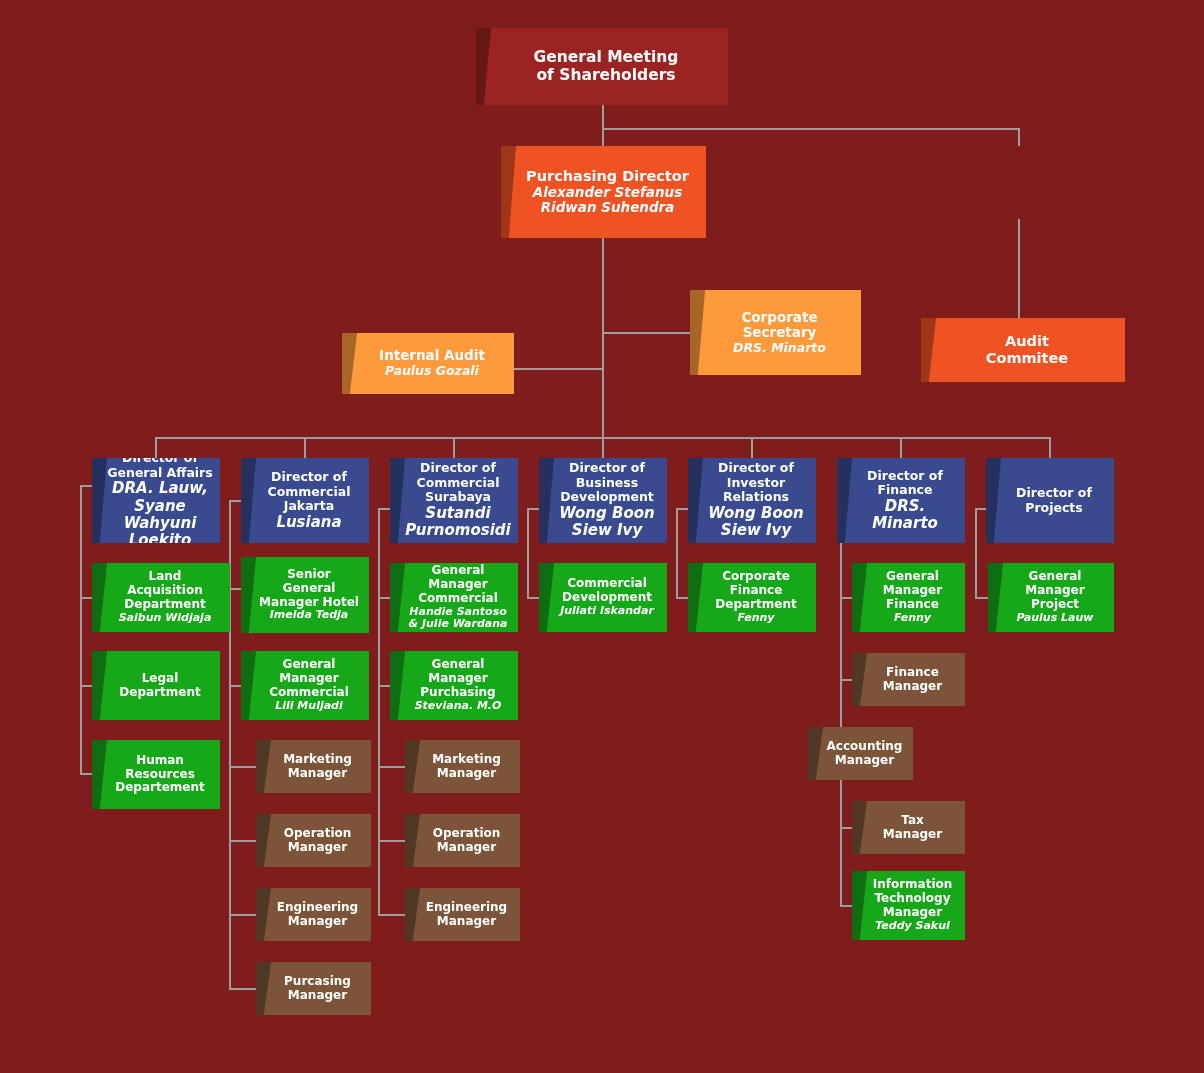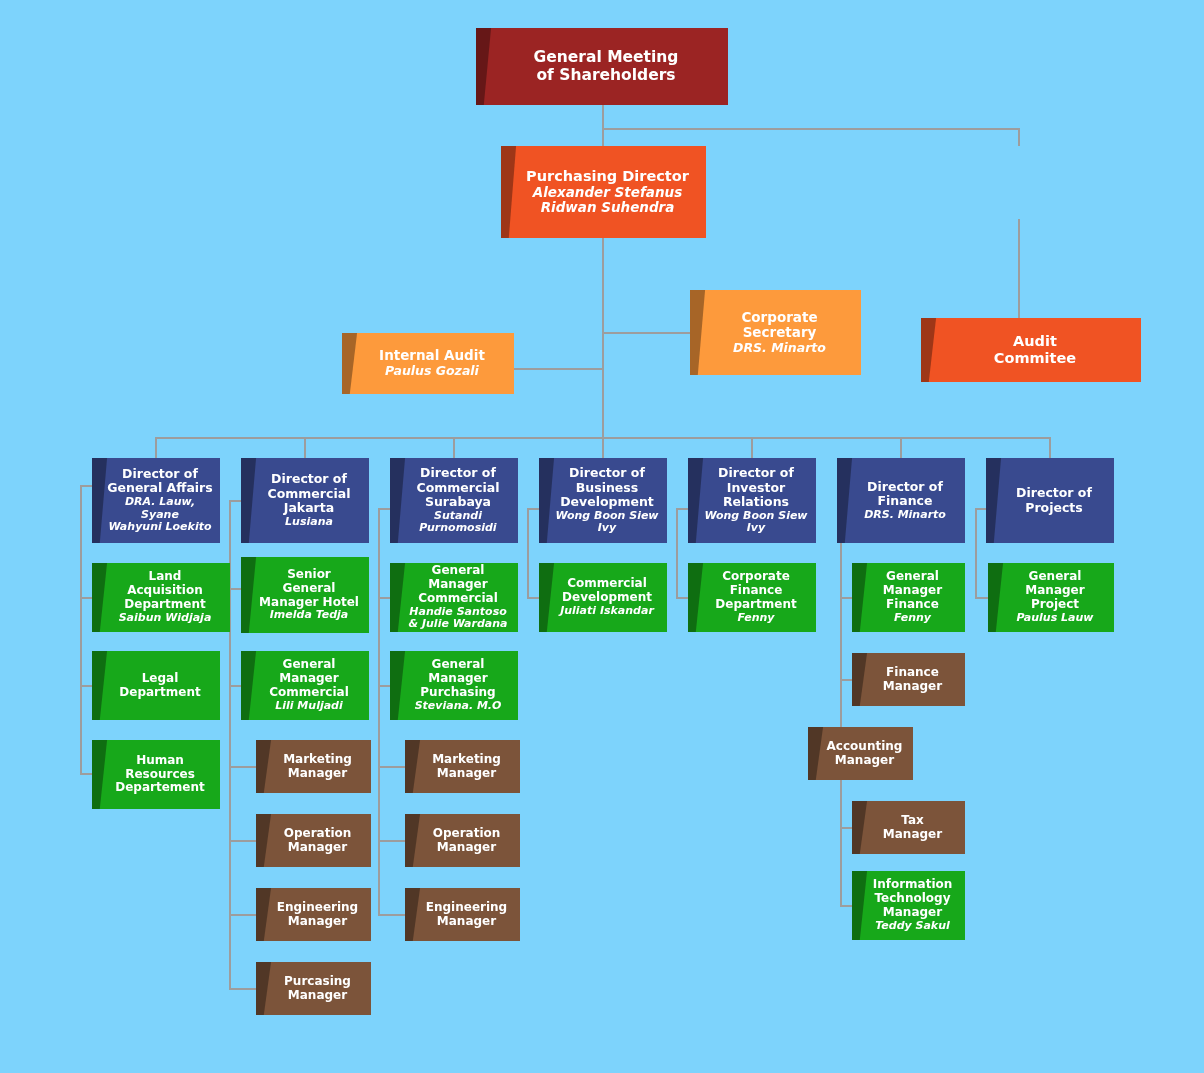--- a/index.html
+++ b/index.html
@@ -9,21 +9,21 @@
     background: #ffffff;
   }
   body {
     font-family: "DejaVu Sans", "Liberation Sans", sans-serif;
     -webkit-font-smoothing: antialiased;
   }
   #chart {
     position: relative;
     width: 1204px;
     height: 1073px;
-    background: #7dd3fc;
+    background: #7f1d1d;
     overflow: hidden;
   }
 
   
   .conn {
     position: absolute;
     background: #9d9d9d;
   }
   .conn.h { height: 2px; }
   .conn.v { width: 2px; }
@@ -70,21 +70,21 @@
   .c-green  { background: #17a81a; }
   .c-brown  { background: #7c543a; }
 
   
   .t-root   { font-size: 15.5px; }
   .t-exec   { font-size: 14.5px; }
   .t-exec .person { font-size: 13.5px; }
   .t-sec    { font-size: 13.5px; }
   .t-sec .person { font-size: 12.5px; }
   .t-dir    { font-size: 12.5px; }
-  .t-dir .person { font-size: 11px; }
+  .t-dir .person { font-size: 15px; }
   .t-unit   { font-size: 12px; }
   .t-unit .person { font-size: 11px; }
   .t-mgr    { font-size: 12px; }
   .t-mgr .person { font-size: 11px; }
 </style>
 </head>
 <body>
 
 <div id="chart">
 
@@ -160,21 +160,21 @@
   <div class="node c-maroon t-root" style="left:476px; top:28px; width:252px; height:77px;">
     <div class="title">General Meeting<br>of Shareholders</div>
   </div>
 
   <div class="node c-orange t-exec" style="left:501px; top:146px; width:205px; height:92px;">
     <div class="title">Purchasing Director</div>
     <div class="person">Alexander Stefanus<br>Ridwan Suhendra</div>
   </div>
 
 
-  <div class="node c-orange t-exec" style="left:921px; top:318px; width:220px; height:64px;">
+  <div class="node c-orange t-exec" style="left:921px; top:318px; width:204px; height:64px;">
     <div class="title">Audit<br>Commitee</div>
   </div>
 
   <div class="node c-lorange t-sec" style="left:690px; top:290px; width:171px; height:85px;">
     <div class="title">Corporate<br>Secretary</div>
     <div class="person">DRS. Minarto</div>
   </div>
 
   <div class="node c-lorange t-sec" style="left:342px; top:333px; width:172px; height:61px;">
     <div class="title">Internal Audit</div>

